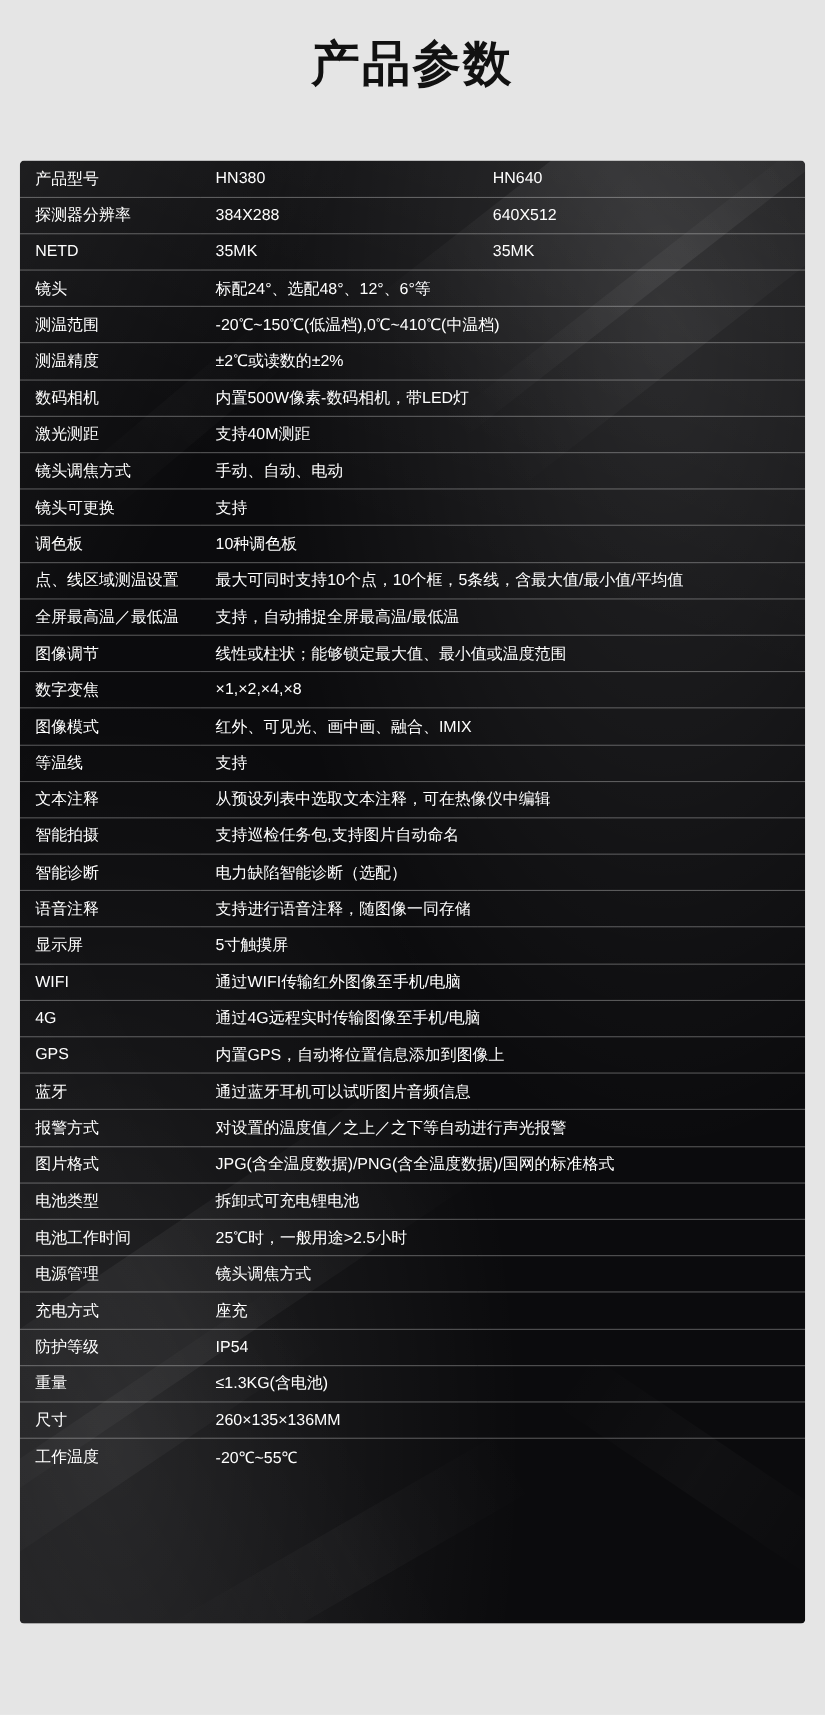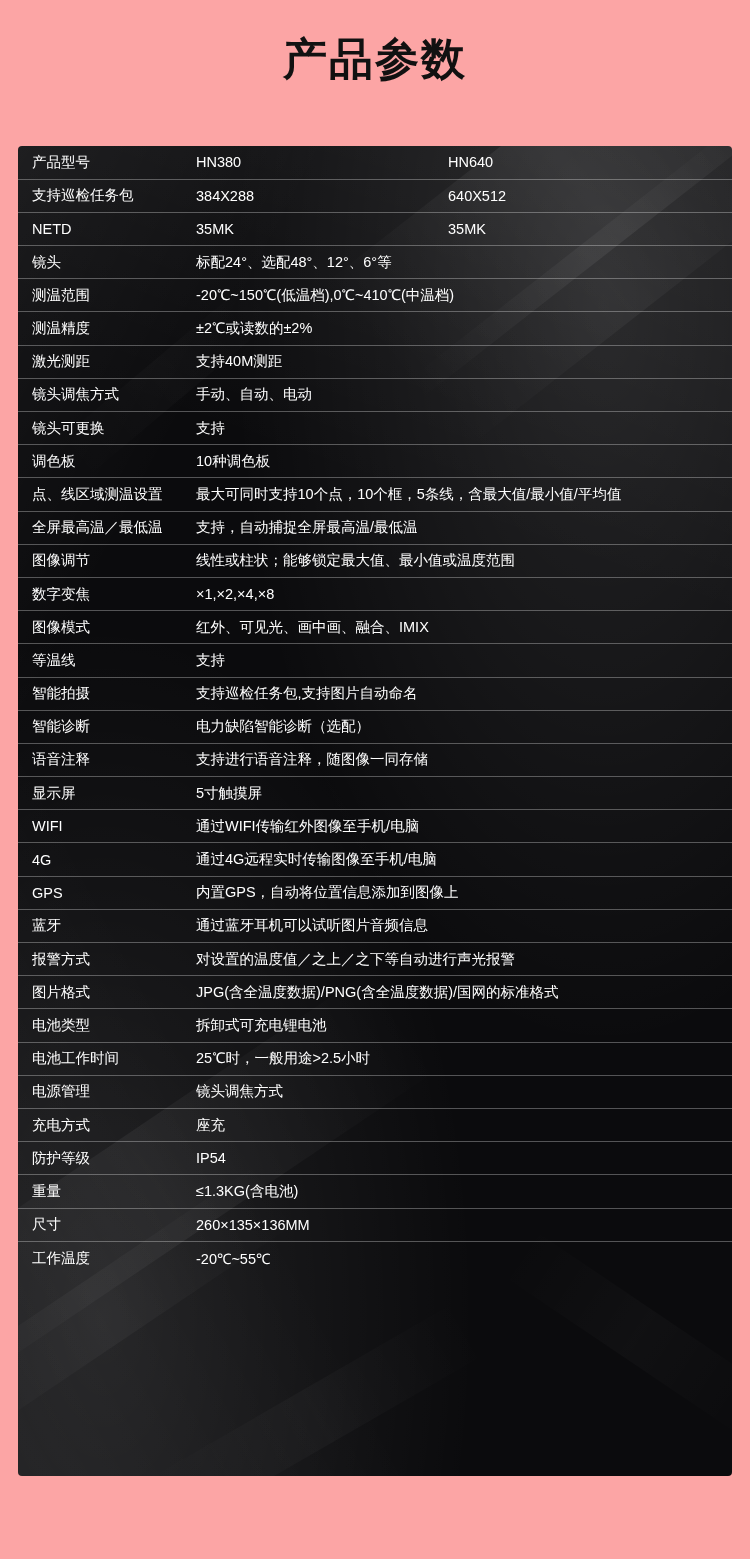--- a/index.html
+++ b/index.html
@@ -10,21 +10,21 @@
   body {
     width: 750px;
     height: 1559px;
     font-family: "Liberation Sans", sans-serif;
     overflow: hidden;
   }
   .page {
     position: relative;
     width: 750px;
     height: 1559px;
-    background: #fca5a5;
+    background: #e5e5e5;
   }
   .page-title {
     text-align: center;
     font-size: 44px;
     font-weight: bold;
     color: #111111;
     letter-spacing: 2px;
     padding-top: 33px;
     line-height: 1.2;
   }
@@ -106,21 +106,21 @@
         <col class="col-v1">
         <col class="col-v2">
       </colgroup>
       <tbody id="spec-body">
           <tr class="first-row">
             <td class="cell-label">产品型号</td>
             <td class="cell-value">HN380</td>
             <td class="cell-value">HN640</td>
           </tr>
           <tr>
-            <td class="cell-label">支持巡检任务包</td>
+            <td class="cell-label">探测器分辨率</td>
             <td class="cell-value">384X288</td>
             <td class="cell-value">640X512</td>
           </tr>
           <tr>
             <td class="cell-label">NETD</td>
             <td class="cell-value">35MK</td>
             <td class="cell-value">35MK</td>
           </tr>
           <tr>
             <td class="cell-label">镜头</td>
@@ -128,20 +128,24 @@
           </tr>
           <tr>
             <td class="cell-label">测温范围</td>
             <td class="cell-value merged" colspan="2">-20℃~150℃(低温档),0℃~410℃(中温档)</td>
           </tr>
           <tr>
             <td class="cell-label">测温精度</td>
             <td class="cell-value merged" colspan="2">±2℃或读数的±2%</td>
           </tr>
           <tr>
+            <td class="cell-label">数码相机</td>
+            <td class="cell-value merged" colspan="2">内置500W像素-数码相机，带LED灯</td>
+          </tr>
+          <tr>
             <td class="cell-label">激光测距</td>
             <td class="cell-value merged" colspan="2">支持40M测距</td>
           </tr>
           <tr>
             <td class="cell-label">镜头调焦方式</td>
             <td class="cell-value merged" colspan="2">手动、自动、电动</td>
           </tr>
           <tr>
             <td class="cell-label">镜头可更换</td>
             <td class="cell-value merged" colspan="2">支持</td>
@@ -166,20 +170,24 @@
             <td class="cell-label">数字变焦</td>
             <td class="cell-value merged" colspan="2">×1,×2,×4,×8</td>
           </tr>
           <tr>
             <td class="cell-label">图像模式</td>
             <td class="cell-value merged" colspan="2">红外、可见光、画中画、融合、IMIX</td>
           </tr>
           <tr>
             <td class="cell-label">等温线</td>
             <td class="cell-value merged" colspan="2">支持</td>
+          </tr>
+          <tr>
+            <td class="cell-label">文本注释</td>
+            <td class="cell-value merged" colspan="2">从预设列表中选取文本注释，可在热像仪中编辑</td>
           </tr>
           <tr>
             <td class="cell-label">智能拍摄</td>
             <td class="cell-value merged" colspan="2">支持巡检任务包,支持图片自动命名</td>
           </tr>
           <tr>
             <td class="cell-label">智能诊断</td>
             <td class="cell-value merged" colspan="2">电力缺陷智能诊断（选配）</td>
           </tr>
           <tr>

